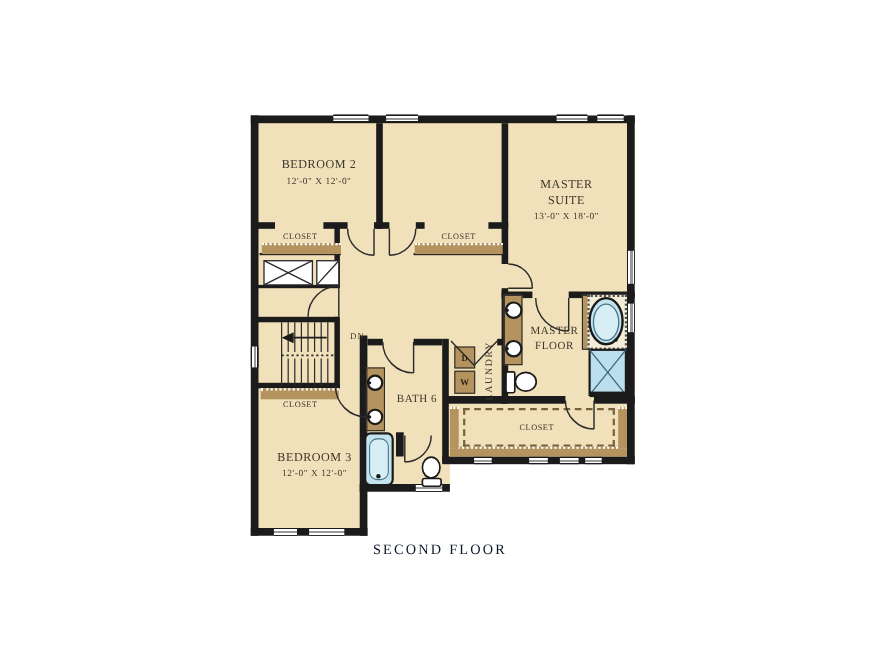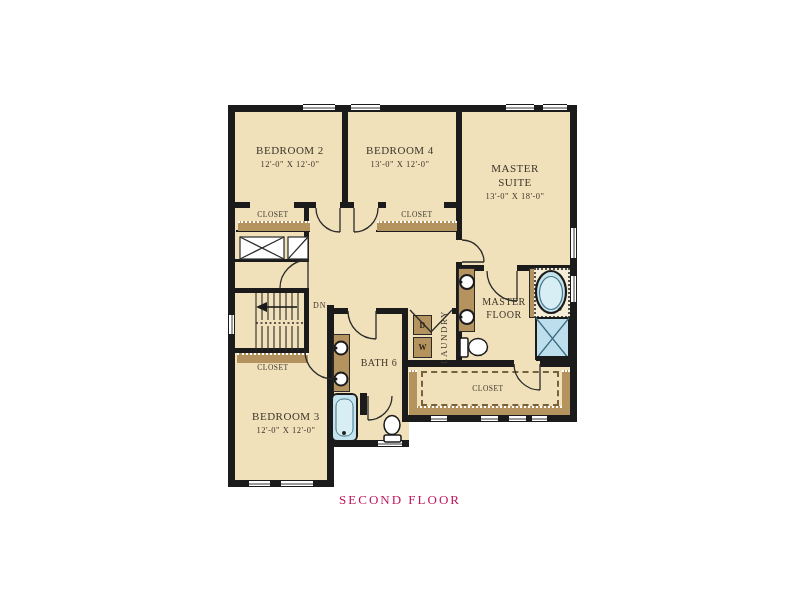--- a/index.html
+++ b/index.html
@@ -19,21 +19,21 @@
   .lbl{position:absolute;color:#3f372c;text-align:center;letter-spacing:0.5px;line-height:1.25;}
   .room-name{font-size:11px;}
   .room-dims{font-size:8.5px;margin-top:1px;}
   .small-lbl{font-size:7.5px;}
   .bath-lbl{font-size:10px;}
   .dn-lbl{font-size:8px;letter-spacing:1px;text-align:left;}
   .vert-lbl{position:absolute;display:flex;align-items:center;justify-content:center;
             writing-mode:vertical-rl;transform:rotate(180deg);
             font-size:9px;letter-spacing:1.5px;color:#3f372c;}
   #title{position:absolute;left:290px;top:492px;width:220px;text-align:center;
-         font-size:13px;letter-spacing:2px;color:#be185d;}
+         font-size:13px;letter-spacing:2px;color:#0f172a;}
   svg{position:absolute;left:0;top:0;}
 </style>
 </head>
 <body>
 
 <div id="stage">
 
   <div class="slab" style="left:228px;top:105px;width:349px;height:315px;"></div>
   <div class="slab" style="left:228px;top:420px;width:106px;height:67px;"></div>
   <div class="slab" style="left:334px;top:420px;width:75px;height:27px;"></div>
@@ -157,39 +157,35 @@
     <circle cx="341" cy="348" r="6.5" fill="#ffffff" stroke="#1b1b1b" stroke-width="2"></circle>
     <circle cx="341" cy="379" r="6.5" fill="#ffffff" stroke="#1b1b1b" stroke-width="2"></circle>
     <circle cx="336" cy="348" r="1.5" fill="#1b1b1b"></circle>
     <circle cx="336" cy="379" r="1.5" fill="#1b1b1b"></circle>
   </svg>
 
   <div class="lbl" style="left:230px;top:144px;width:120px;">
     <div class="room-name">BEDROOM 2</div>
     <div class="room-dims">12'-0" X 12'-0"</div>
   </div>
-  <div class="lbl" style="left:340px;top:144px;width:120px;">
-    <div class="room-name">BEDROOM 4</div>
-    <div class="room-dims">13'-0" X 12'-0"</div>
-  </div>
   <div class="lbl" style="left:456px;top:162px;width:118px;">
     <div class="room-name">MASTER</div>
     <div class="room-name">SUITE</div>
     <div class="room-dims">13'-0" X 18'-0"</div>
   </div>
   <div class="lbl" style="left:226px;top:410px;width:120px;">
     <div class="room-name">BEDROOM 3</div>
     <div class="room-dims">12'-0" X 12'-0"</div>
   </div>
   <div class="lbl bath-lbl" style="left:339px;top:357px;width:80px;">BATH 6</div>
   <div class="lbl" style="left:466px;top:296px;width:76px;">
     <div class="bath-lbl">MASTER</div>
     <div class="bath-lbl">FLOOR</div>
   </div>
   <div class="vert-lbl" style="left:434px;top:311px;width:20px;height:52px;">LAUNDRY</div>
-  <div class="lbl dn-lbl" style="left:313px;top:301px;width:24px;">DN</div>
+  <div class="lbl dn-lbl" style="left:313px;top:301px;width:24px;text-align:center;">DN</div>
   <div class="lbl small-lbl" style="left:234px;top:210px;width:78px;">CLOSET</div>
   <div class="lbl small-lbl" style="left:377px;top:210px;width:80px;">CLOSET</div>
   <div class="lbl small-lbl" style="left:234px;top:363px;width:78px;">CLOSET</div>
   <div class="lbl small-lbl" style="left:428px;top:384px;width:120px;">CLOSET</div>
 
   <div id="title">SECOND FLOOR</div>
 </div>
 
 </body></html>

